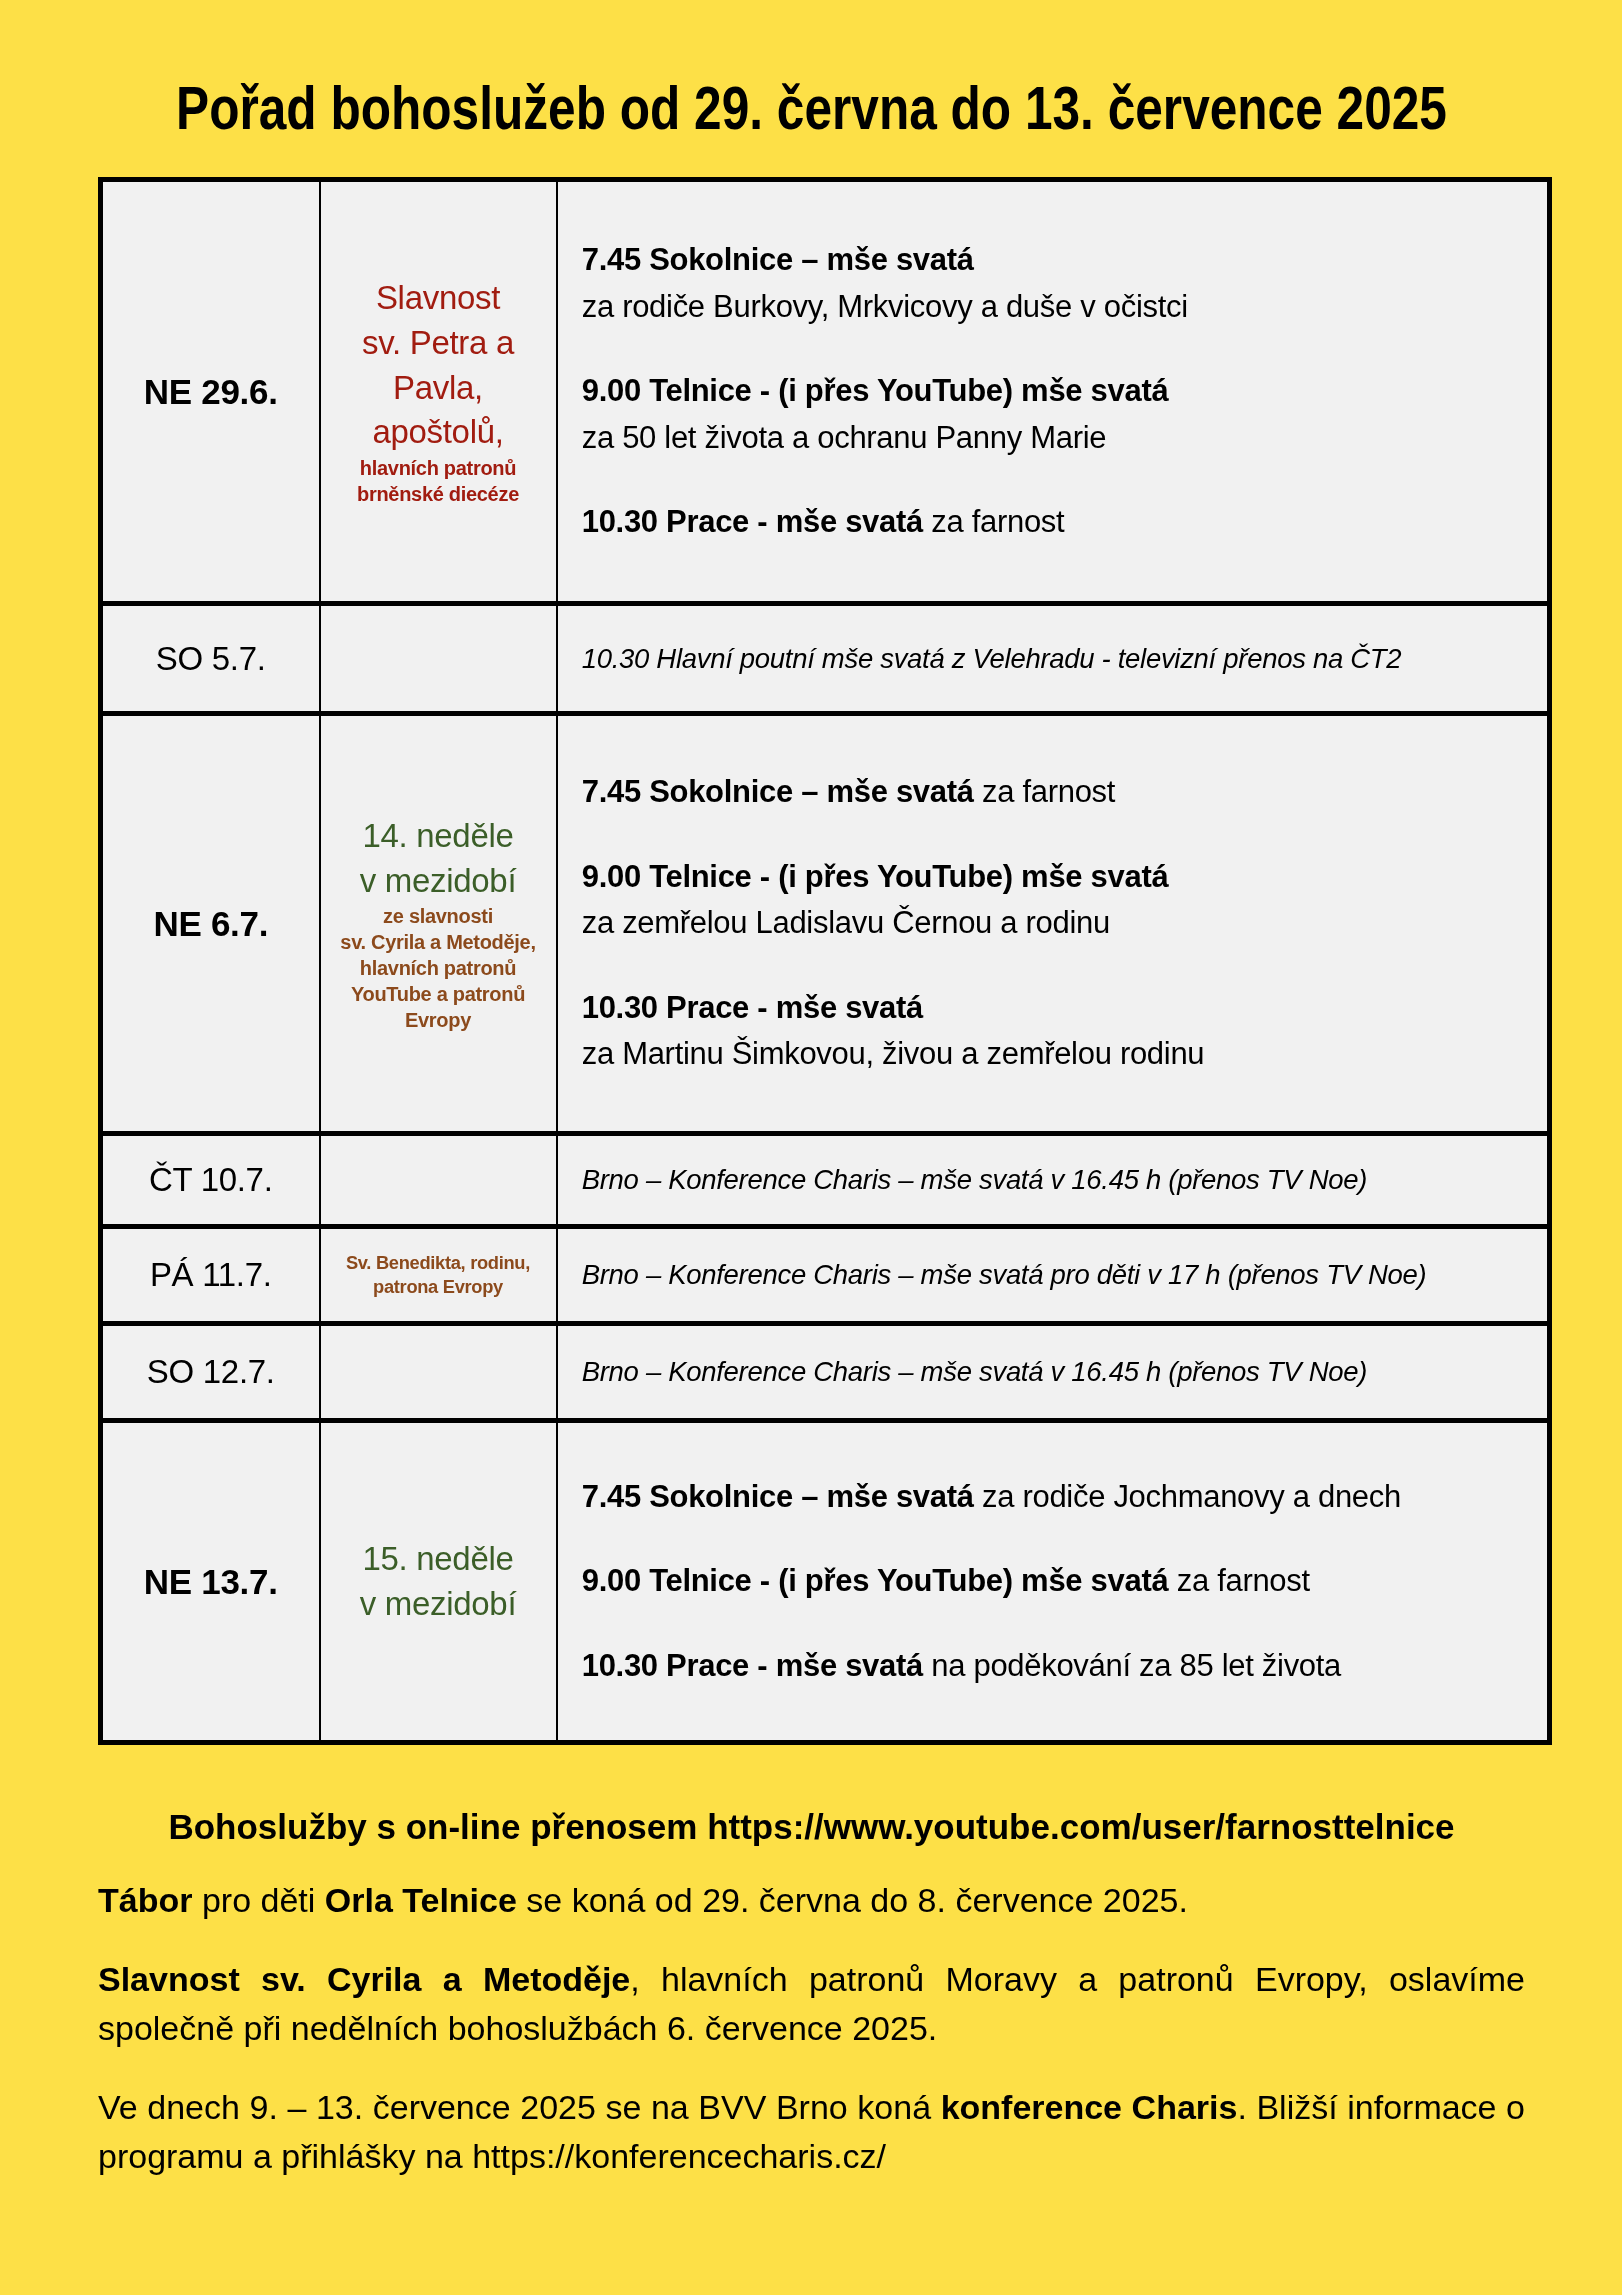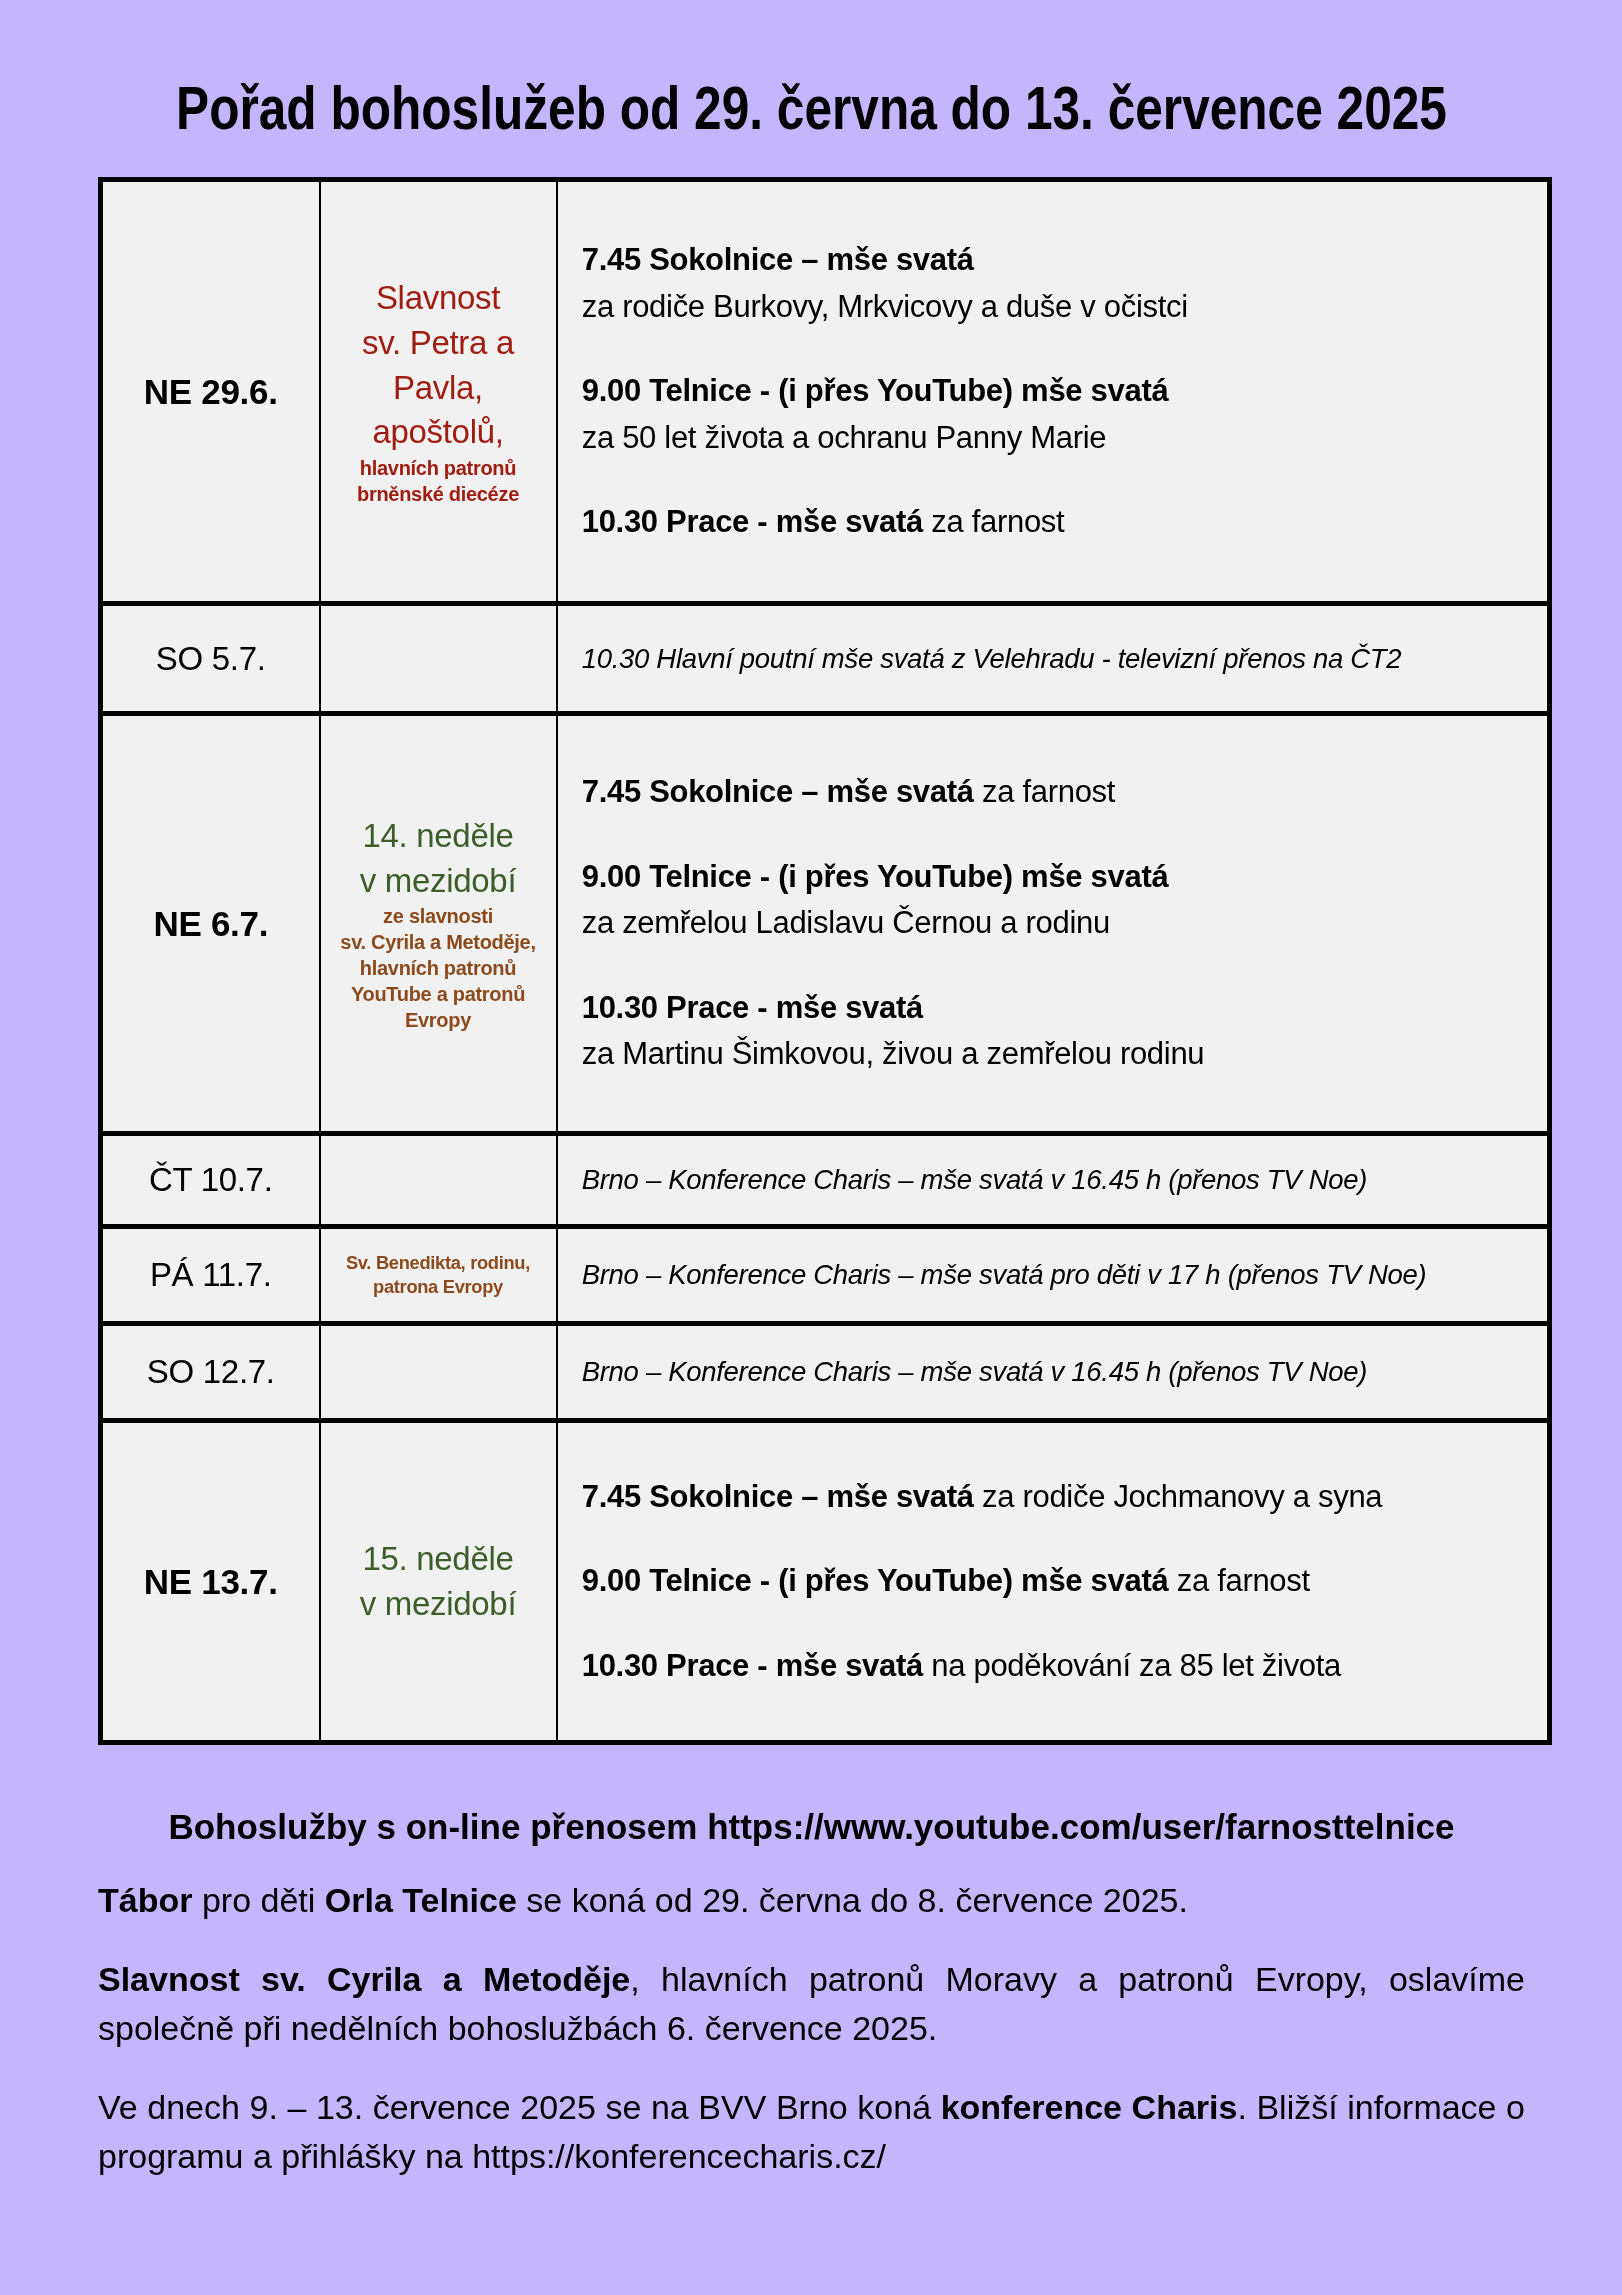--- a/index.html
+++ b/index.html
@@ -1,20 +1,20 @@
 <!DOCTYPE html>
 <html lang="cs" style="font-size:10.5px"><head>
 <meta charset="utf-8">
 <style>
   html,body{margin:0;padding:0;background:#ffffff;}
   .page{
     position:relative;
     width:1623px;
     height:2295px;
-    background:#c4b5fd;
+    background:#fde047;
     font-family:"Liberation Sans", sans-serif;
     color:#000;
     overflow:hidden;
   }
   .title{
     margin:72px 0 34px 0;
     font-size:62px;
     font-weight:bold;
     text-align:center;
     white-space:nowrap;
@@ -200,21 +200,21 @@
       </td>
       <td class="feastcell">
         <div class="feast" style="color:#3b5e28">
           <div>15. neděle</div>
           <div>v mezidobí</div>
         </div>
       </td>
       <td>
         <div class="sched">
           <div>
-            <div><span class="b">7.45 Sokolnice – mše svatá</span><span> za rodiče Jochmanovy a syna</span></div>
+            <div><span class="b">7.45 Sokolnice – mše svatá</span><span> za rodiče Jochmanovy a dnech</span></div>
           </div>
           <div>
             <div><span class="b">9.00 Telnice - (i přes YouTube) mše svatá</span><span> za farnost</span></div>
           </div>
           <div>
             <div><span class="b">10.30 Prace - mše svatá</span><span> na poděkování za 85 let života</span></div>
           </div>
         </div>
       </td>
     </tr>

